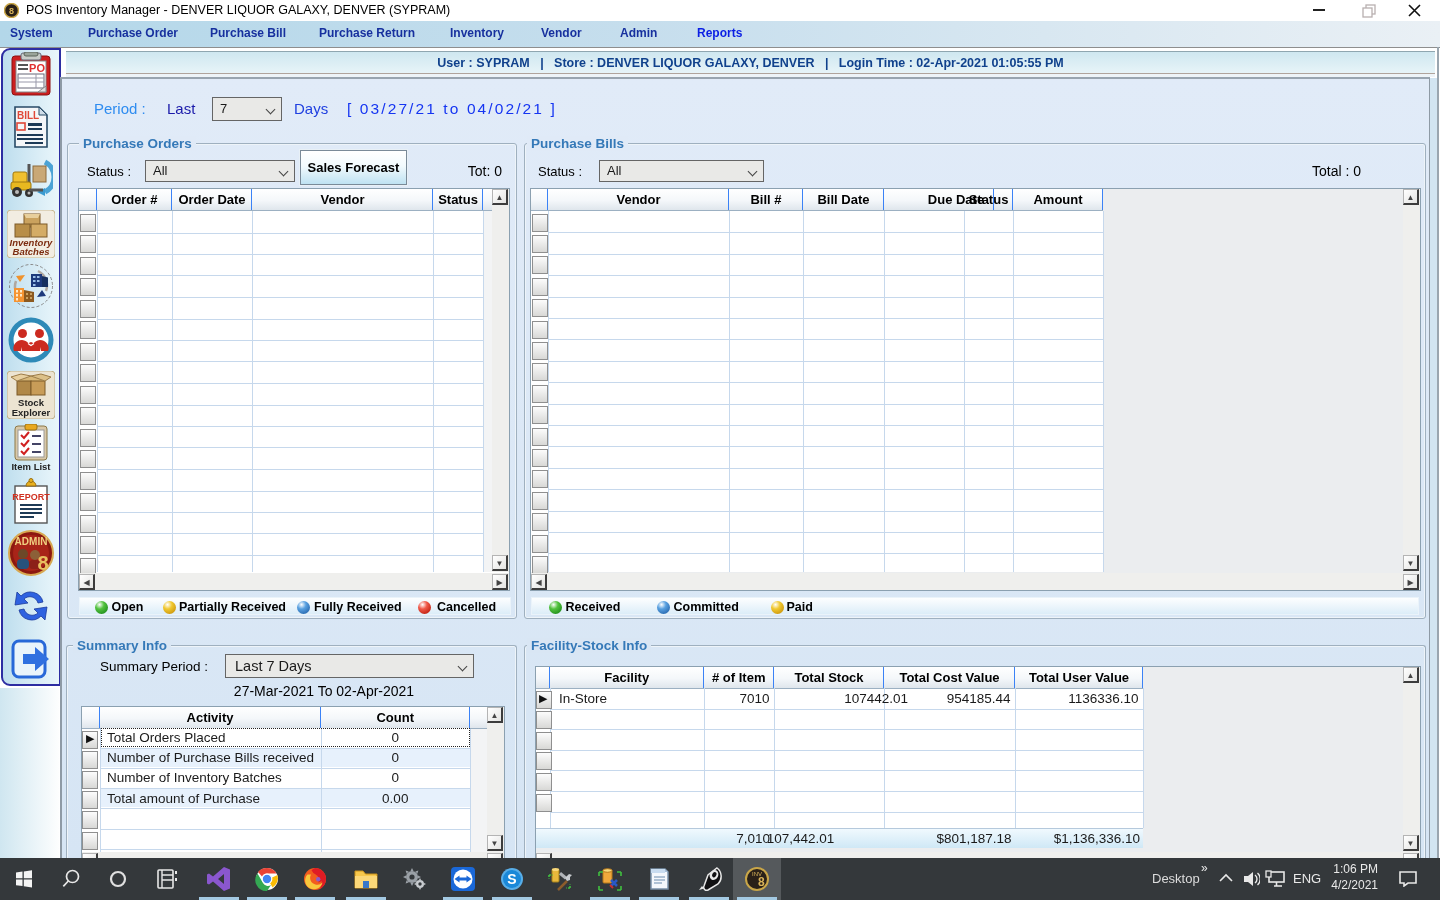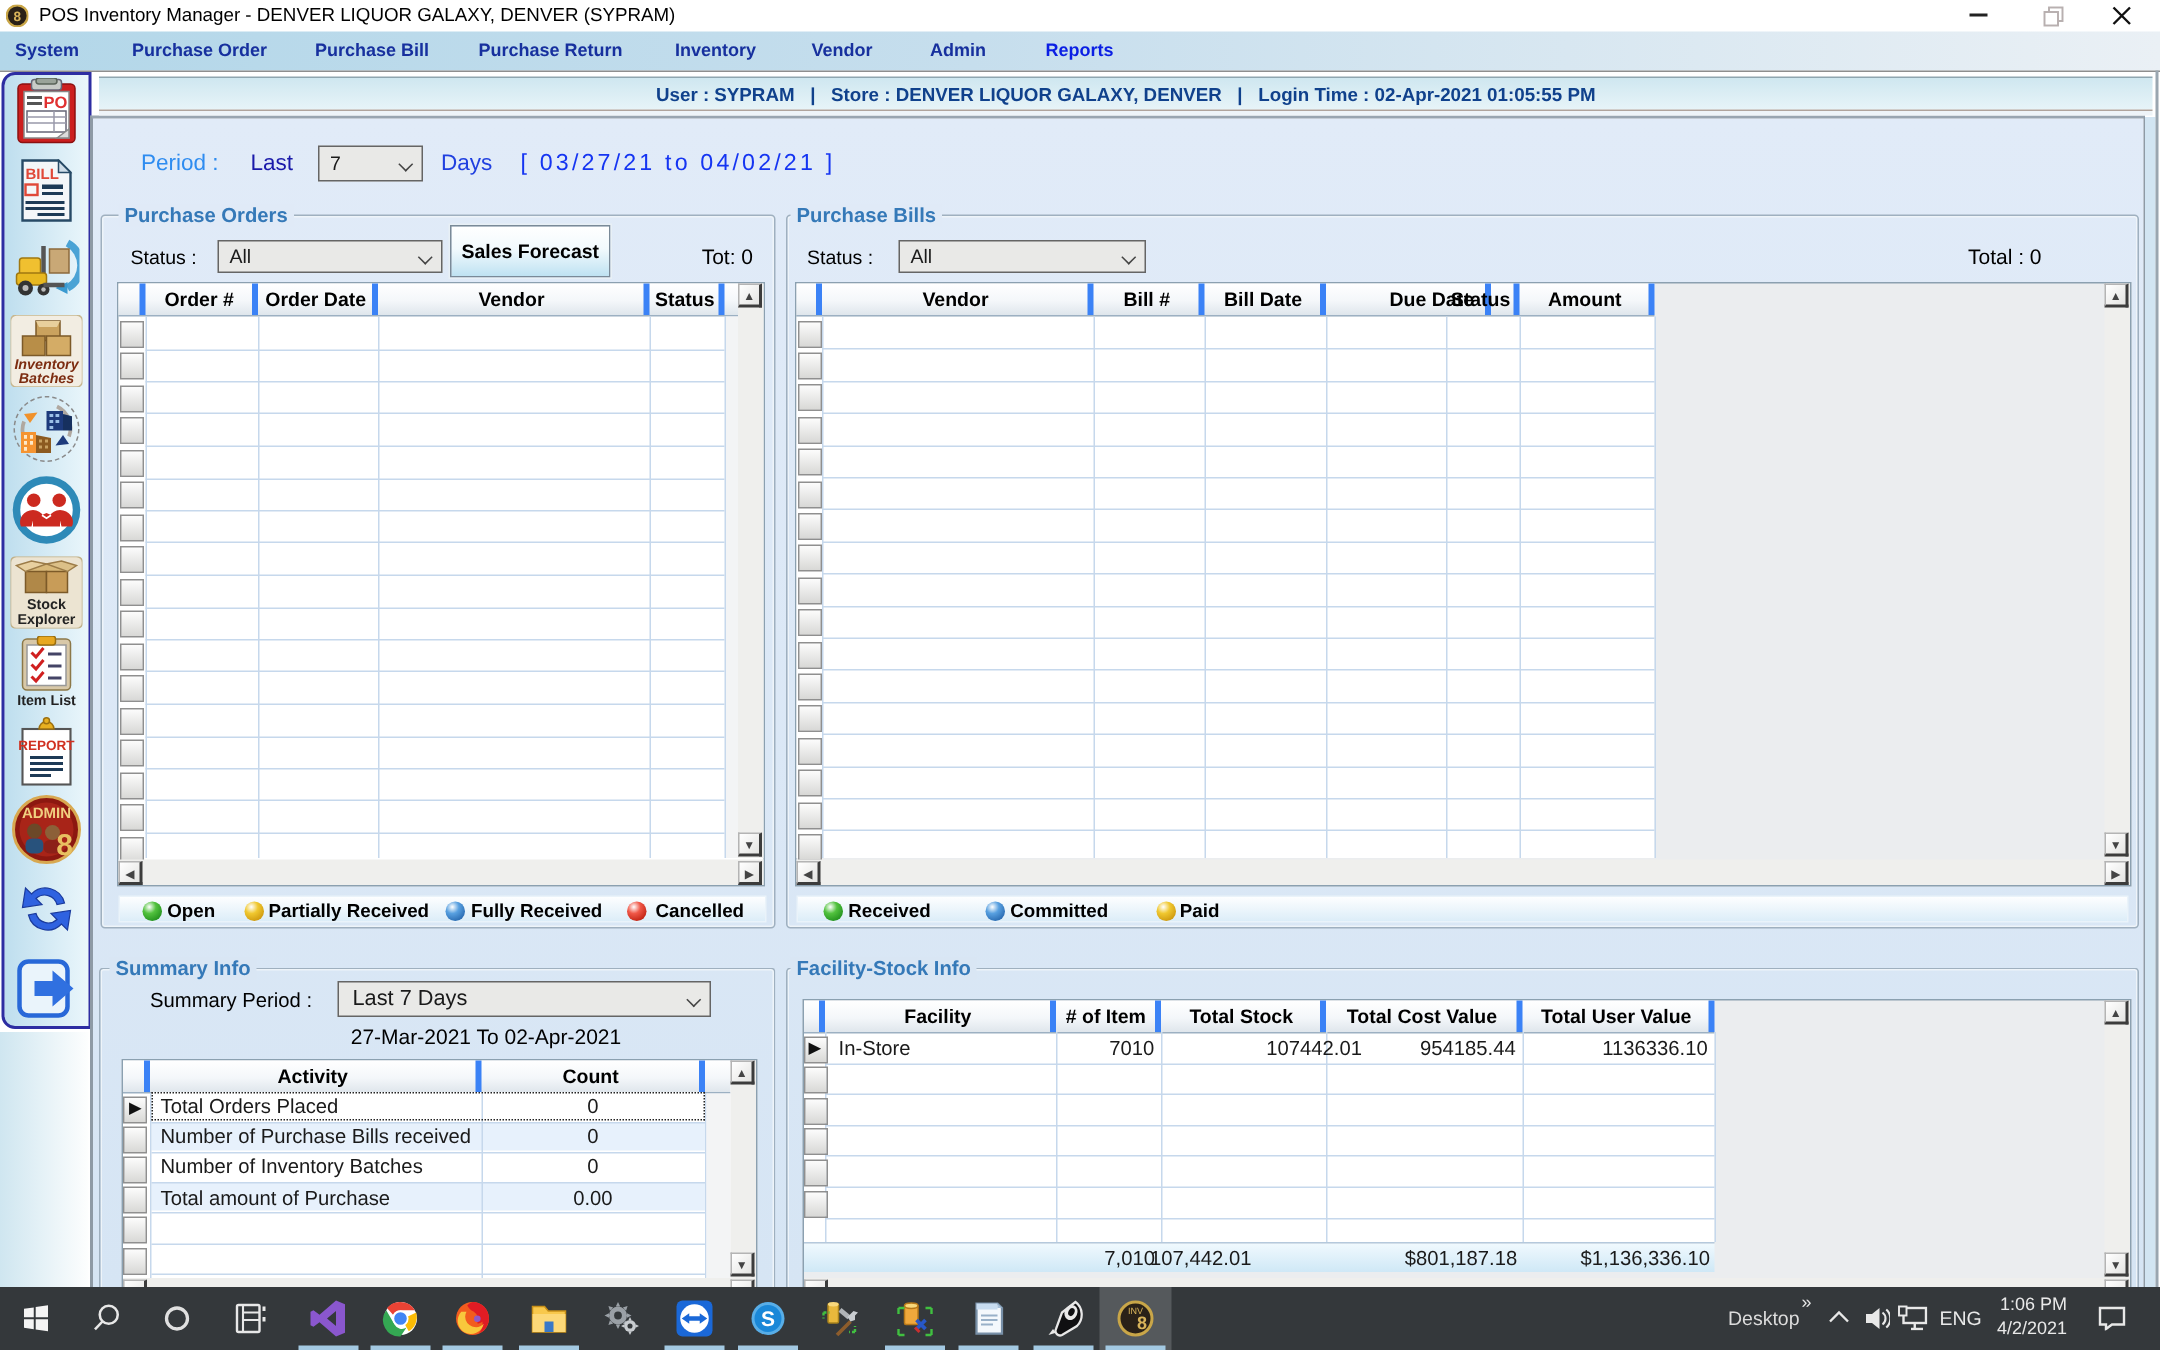--- a/index.html
+++ b/index.html
@@ -9,21 +9,21 @@
 #main{left:0;top:47px;width:1440px;height:811px;background:#fff}
 #sidebar{left:1px;top:1px;width:60px;height:638px;background:linear-gradient(to right,#bedeee,#eaf6fb);border:2px solid #2d2da2;border-radius:9px 0 0 9px}
 #infobar{left:66px;top:4px;width:1369px;height:23px;background:linear-gradient(to bottom,#cfe7f0,#e7f4f8);border-top:1px solid #8fa6b0;border-bottom:1px solid #b0a49c;color:#10418c;font-weight:bold;font-size:12.5px;text-align:center;line-height:23px}
 #content{left:60px;top:30px;width:1370px;height:781px;background:linear-gradient(to bottom,#e1ebf8,#d6e5f4);border-left:2px solid #8e9aa5;border-right:1px solid #8e9aa5;border-top:2px solid #99a5b0}
 .gbox{position:absolute;border:1px solid #9fb0bf;border-radius:3px;box-shadow:inset 0 0 0 1px #eef4f9}
 .glab{position:absolute;background:#e0eaf7;padding:0 4px;color:#3579b8;font-weight:bold;font-size:13.5px;line-height:15px}
 .combo{position:absolute;background:#e9e9e7;border:1px solid #656565;font-size:13px;color:#1a1a1a;line-height:20px;padding-left:7px}
 .chv{position:absolute;right:7px;top:7px;width:7px;height:7px;border-left:1.6px solid #444;border-bottom:1.6px solid #444;transform:rotate(-45deg)}
 .grid{position:absolute;background:#fff;border:1px solid #8ba0b0}
 .ghead{position:absolute;height:22px;background:linear-gradient(to bottom,#ffffff 0%,#f4f7fa 55%,#dfe6ec 100%);border-bottom:1px solid #9cb0c2}
-.hc{position:absolute;top:0;height:21px;font-weight:bold;font-size:13px;color:#000;text-align:center;line-height:22px;border-right:4px solid #3b82f6}
+.hc{position:absolute;top:0;height:21px;font-weight:bold;font-size:13px;color:#000;text-align:center;line-height:22px;border-right:1px solid #3b82f6}
 .vline{position:absolute;width:1px;background:#c6d8ec}
 .rhbox{position:absolute;background:linear-gradient(to bottom,#fcfcfc,#d8d8d6);border:1px solid #8f8f8f}
 .vsb{position:absolute;width:17px;background:#efefed}
 .hsb{position:absolute;height:17px;background:#efefed}
 .sbtn{position:absolute;width:16px;height:16px;background:linear-gradient(135deg,#ffffff,#e4e4e2);border:1px solid #b4b4b4;border-right:2px solid #3c3c3c;border-bottom:2px solid #3c3c3c;color:#444;font-size:8px;text-align:center;line-height:15px}
 .legend{position:absolute;height:18px;background:linear-gradient(to bottom,#fdfeff,#dcedf8);border:1px solid #eaf3fa}
 .orb{position:absolute;width:13px;height:13px;border-radius:50%;top:2px}
 .ltxt{position:absolute;font-weight:bold;font-size:12.5px;color:#000;top:2px}
 .cell{position:absolute;font-size:13.5px;color:#1a1a1a;white-space:nowrap}
 #taskbar{left:0;top:858px;width:1440px;height:42px;background:#34383b}

